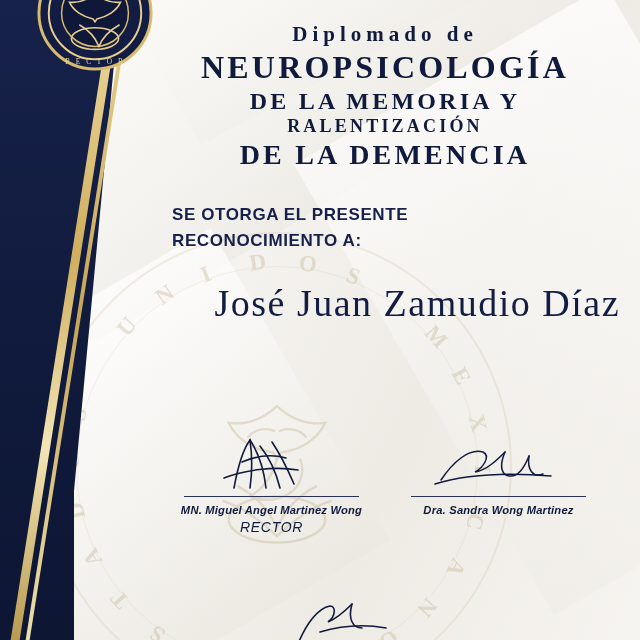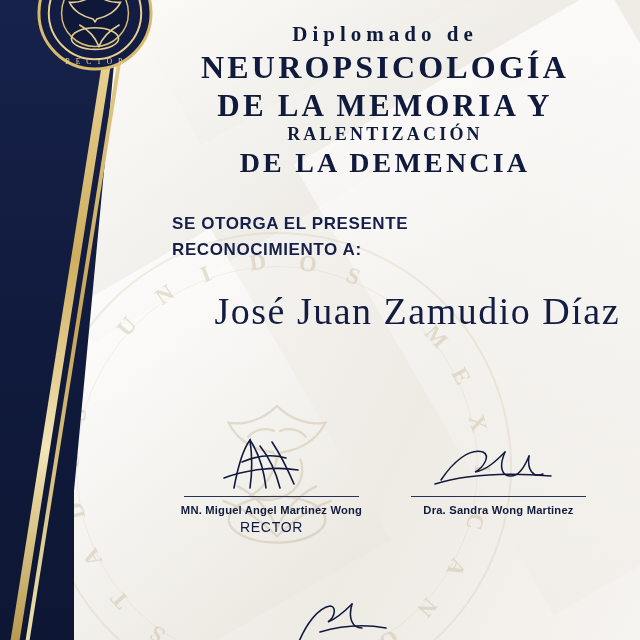--- a/index.html
+++ b/index.html
@@ -177,21 +177,21 @@
     margin-top: 22px;
     text-align: center;
     color: #101a3c;
     font-family: "Liberation Serif", serif;
     font-weight: bold;
     letter-spacing: 3.5px;
     line-height: 1.22;
   }
   .title .l1 { font-size: 21px; letter-spacing: 5px; display:block; }
   .title .l2 { font-size: 32px; letter-spacing: 3.2px; display:block; }
-  .title .l3 { font-size: 31px; letter-spacing: 3.2px; display:block; }
+  .title .l3 { font-size: 24px; letter-spacing: 3.2px; display:block; }
   .title .l4 { font-size: 18px; letter-spacing: 3.2px; display:block; }
   .title .l5 { font-size: 28px; letter-spacing: 3.2px; display:block; }
 
   .awarded {
     margin-top: 30px;
     padding-left: 22px;
     color: #16204a;
     font-family: "Liberation Sans", sans-serif;
     font-weight: bold;
     font-size: 17px;
@@ -222,20 +222,21 @@
   
   .signatures {
     position: absolute;
     top: 432px;
     left: 0;
     width: 470px;
     display: flex;
     justify-content: space-between;
     padding: 0 14px;
     box-sizing: border-box;
+    font-style: italic;
   }
   .sig-block {
     width: 215px;
     text-align: center;
     position: relative;
   }
   .sig-mark {
     height: 64px;
     position: relative;
   }

